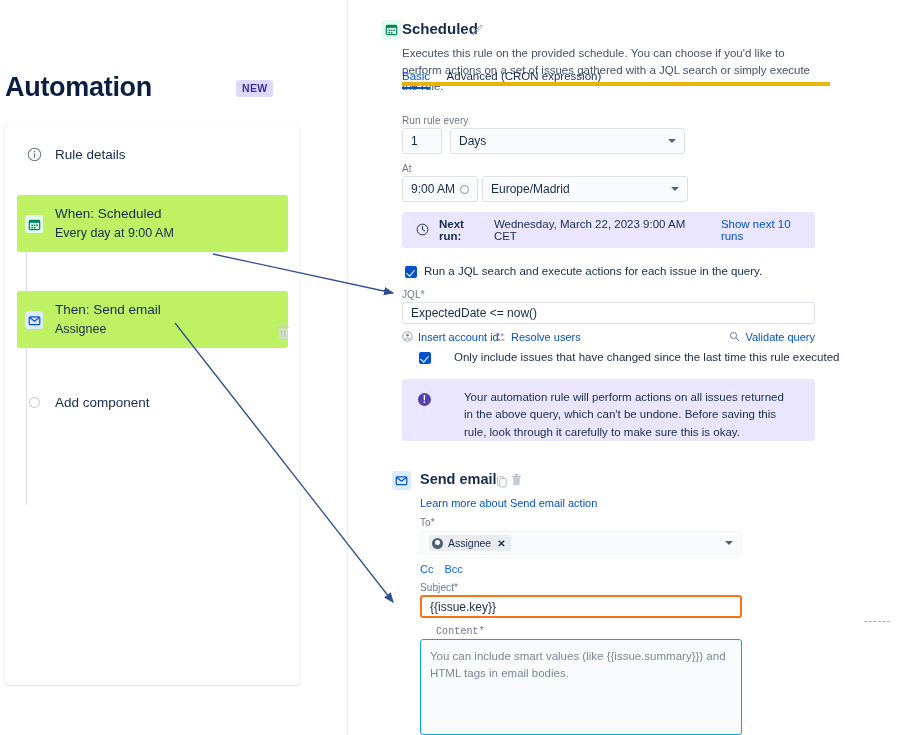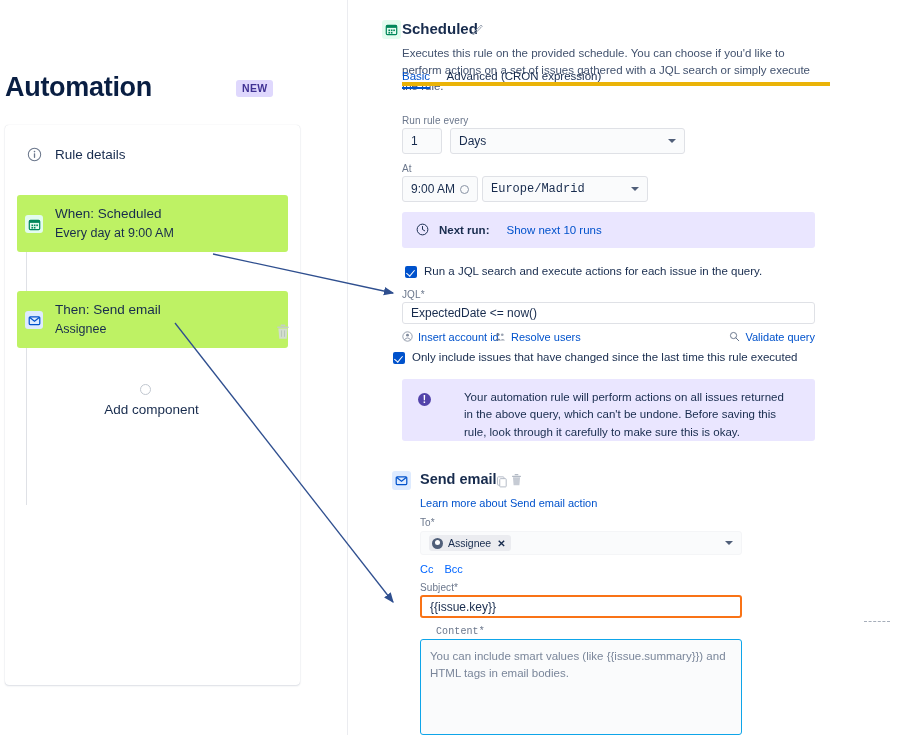--- a/index.html
+++ b/index.html
@@ -52,21 +52,21 @@
   .row-title { font-size: 13.5px; color: #172b4d; }
   .row-sub { font-size: 12.5px; color: #172b4d; margin-top: 2px; }
 
   #row-rule-details { top: 8px; }
   #card-divider {
     position: absolute; left: 20px; top: 177px; width: 263px; height: 1px;
     background: #ebecf0;
   }
   #row-when { top: 70px; }
   #row-then { top: 166px; }
-  #row-add { top: 244px; flex-direction: column; }
+  #row-add { top: 256px; }
 
   
   #connector {
     position: absolute; left: 21px; top: 100px; width: 1px; height: 280px;
     background: #dfe1e6;
   }
 
   .circle-icon {
     width: 11px; height: 11px; border: 1.4px solid #c1c7d0;
     border-radius: 50%; background: #ffffff;
@@ -138,21 +138,21 @@
   #lbl-run-every { left: 22px; top: 115px; }
   #inp-interval { left: 22px; top: 128px; width: 40px; height: 26px; }
   #sel-unit { left: 70px; top: 128px; width: 235px; height: 26px; }
 
   #lbl-at { left: 22px; top: 163px; }
   #inp-time { left: 22px; top: 176px; width: 76px; height: 26px; }
   #time-clear {
     position: absolute; left: 80px; top: 185px;
     width: 9px; height: 9px; border: 1.2px solid #8993a4; border-radius: 50%;
   }
-  #sel-tz { left: 102px; top: 176px; width: 166px; height: 26px; font-family: Liberation Mono, monospace; }
+  #sel-tz { left: 102px; top: 176px; width: 206px; height: 26px; }
 
   #nextrun-box {
     position: absolute; left: 22px; top: 212px; width: 413px; height: 36px;
     background: #eae6ff; border-radius: 3px;
     display: flex; align-items: center; padding-left: 14px;
     font-size: 11.5px; color: #172b4d;
   }
   #nextrun-box .label { font-weight: bold; margin: 0 5px 0 10px; }
   #nextrun-box .link { color: #0052cc; margin-left: 12px; cursor: pointer; }
 
@@ -164,21 +164,21 @@
     width: 12px; height: 12px; flex: 0 0 12px; margin-right: 7px;
     background: #0052cc; border-radius: 2px; position: relative; top: 1px;
   }
   .cb::after {
     content: ""; position: absolute; left: 3px; top: 1.5px;
     width: 4px; height: 7px;
     border-right: 1.8px solid #fff; border-bottom: 1.8px solid #fff;
     transform: rotate(40deg);
   }
   #cb-jql { left: 25px; top: 265px; }
-  #cb-changed { left: 13px; top: 351px; }
+  #cb-changed { left: 39px; top: 351px; gap: 16px; }
 
   #lbl-jql { left: 22px; top: 289px; }
   #inp-jql {
     left: 22px; top: 302px; width: 413px; height: 22px;
     background: #ffffff; border: 1px solid #dfe1e6;
   }
 
   #jql-actions {
     position: absolute; left: 22px; top: 331px; width: 413px;
     font-size: 11px; color: #0052cc;
@@ -392,20 +392,21 @@
   </div>
 
   <div id="nextrun-box">
     <span>
       <svg width="13" height="13" viewBox="0 0 16 16">
         <circle cx="8" cy="8" r="6.6" fill="none" stroke="#172b4d" stroke-width="1.2"></circle>
         <path d="M8 4.3 V8 L10.7 9.6" fill="none" stroke="#172b4d" stroke-width="1.2" stroke-linecap="round"></path>
       </svg>
     </span>
     <span class="label">Next run:</span>
+    <span>Wednesday, March 22, 2023 9:00 AM CET</span>
     <span class="link">Show next 10 runs</span>
   </div>
 
   <div class="cbrow" id="cb-jql">
     <span class="cb"></span>
     <span>Run a JQL search and execute actions for each issue in the query.</span>
   </div>
 
   <div class="field-label" id="lbl-jql">
     <span>JQL</span><span class="req">*</span>

